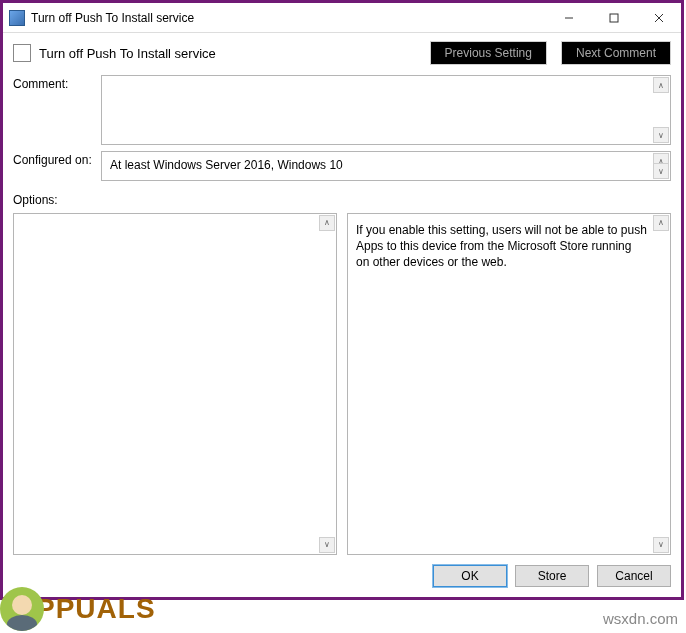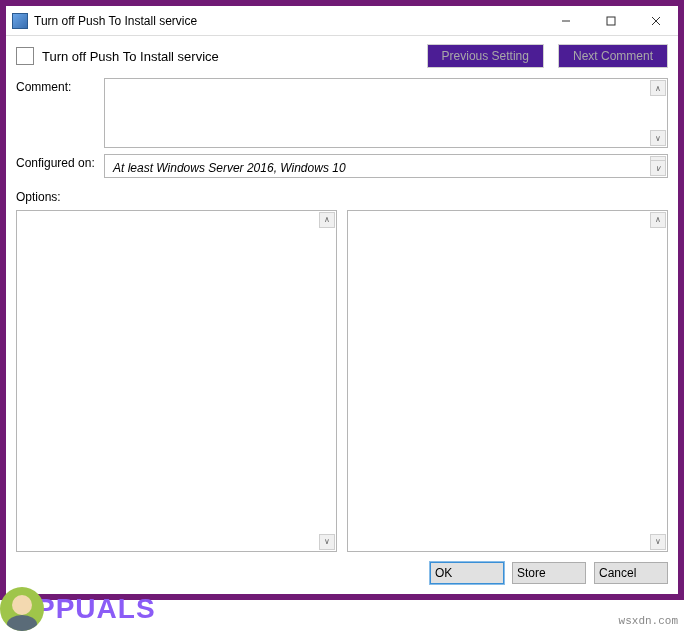--- a/index.html
+++ b/index.html
@@ -8,21 +8,21 @@
     font-family: "Segoe UI", Tahoma, sans-serif;
     font-size: 12px;
     background: #fff;
     color: #000;
     width: 686px;
     height: 633px;
     position: relative;
     overflow: hidden;
   }
   .window {
-    border: 6px solid #701a75;
+    border: 3px solid #701a75;
     width: 684px;
     height: 600px;
     display: flex;
     flex-direction: column;
     background: #fff;
   }
   .titlebar {
     display: flex;
     align-items: center;
     height: 30px;
@@ -54,21 +54,21 @@
   }
   .header-icon {
     width: 18px; height: 18px;
     border:1px solid #888;
     background:
       linear-gradient(#fff,#fff) padding-box,
       repeating-linear-gradient(0deg,#3a6fb0 0 2px,#e8eef8 2px 4px);
   }
   .header-title { flex:1; font-size: 13px; }
   .nav-btn {
-    background: #4c1d95;
+    background: #000000;
     color: #a8a8a8;
     border: 1px solid #d0d0d0;
     padding: 4px 14px;
     font-size: 12px;
     margin-left: 6px;
   }
   .content {
     display: flex;
     padding: 0 10px;
     gap: 18px;
@@ -97,21 +97,21 @@
   }
   .sunken .scroll-up, .sunken .scroll-down {
     position:absolute; right:1px; width:16px; height:16px;
     background:#f0f0f0; border:1px solid #cfcfcf;
     display:flex;align-items:center;justify-content:center;
     font-size:8px;color:#666;
   }
   .sunken .scroll-up { top:1px; }
   .sunken .scroll-down { bottom:1px; }
   .comment-box { height:70px; }
-  .supported-box { height:24px; padding:6px 22px 16px 8px; font-size:12px;font-style:italic;}
+  .supported-box { height:24px; padding:6px 22px 22px 8px; font-size:12px;}
   .mid-row {
     display:flex;
     padding: 12px 10px 4px 10px;
     gap:10px;
   }
   .mid-row .lbl { font-size:12px; }
   .panels {
     display:flex;
     gap:10px;
     padding: 2px 10px 0 10px;
@@ -136,33 +136,33 @@
   }
   .panel .scroll-up{top:1px;} .panel .scroll-down{bottom:1px;}
   .button-row {
     display:flex;
     justify-content:flex-end;
     gap:8px;
     padding:10px;
   }
   .btn {
     min-width:74px;
-    padding:3px 4px;
+    padding:3px 10px;
     background:#e1e1e1;
     border:1px solid #adadad;
     font-size:12px;
-    text-align:left;
+    text-align:center;
   }
   .btn.primary { border:1px solid #3a8fd6; outline:1px solid #87bce8; }
   .watermark-logo {
     position:absolute;
     left:0px; bottom:2px;
     font-size:28px; font-weight:700;
     letter-spacing:1px;
-    color:#8b5cf6;
+    color:#a16207;
     z-index:10;
     display:flex;align-items:center;
   }
   .avatar {
     width:44px;height:44px;border-radius:50%;
     background:#9fc54a;
     display:inline-flex;align-items:center;justify-content:center;
     margin-right:-8px;
     position:relative;
     overflow:hidden;
@@ -170,21 +170,21 @@
   .avatar::before{
     content:"";position:absolute;width:20px;height:20px;border-radius:50%;
     background:#f3d9b0;top:8px;left:12px;
   }
   .avatar::after{
     content:"";position:absolute;width:30px;height:18px;border-radius:50% 50% 0 0;
     background:#5a6b78;bottom:-2px;left:7px;
   }
   .watermark-site{
     position:absolute; right:8px; bottom:6px;
-    font-size:11px; color:#888; font-family:Liberation Mono, monospace;
+    font-size:15px; color:#888; font-family:Liberation Sans, sans-serif;
   }
 </style>
 </head>
 <body>
 
 <div class="window">
 
   <div class="titlebar">
     <div class="titlebar-icon"></div>
     <div class="titlebar-title">Turn off Push To Install service</div>
@@ -241,20 +241,21 @@
     <div class="lbl" style="flex:1">Options:</div>
   </div>
 
   <div class="panels">
     <div class="panel">
       <span></span>
       <div class="scroll-up">∧</div>
       <div class="scroll-down">∨</div>
     </div>
     <div class="panel">
+      <span>If you enable this setting, users will not be able to push Apps to this device from the Microsoft Store running on other devices or the web.</span>
       <div class="scroll-up">∧</div>
       <div class="scroll-down">∨</div>
     </div>
   </div>
 
   <div class="button-row">
     <div class="btn primary">OK</div>
     <div class="btn">Store</div>
     <div class="btn">Cancel</div>
   </div>

